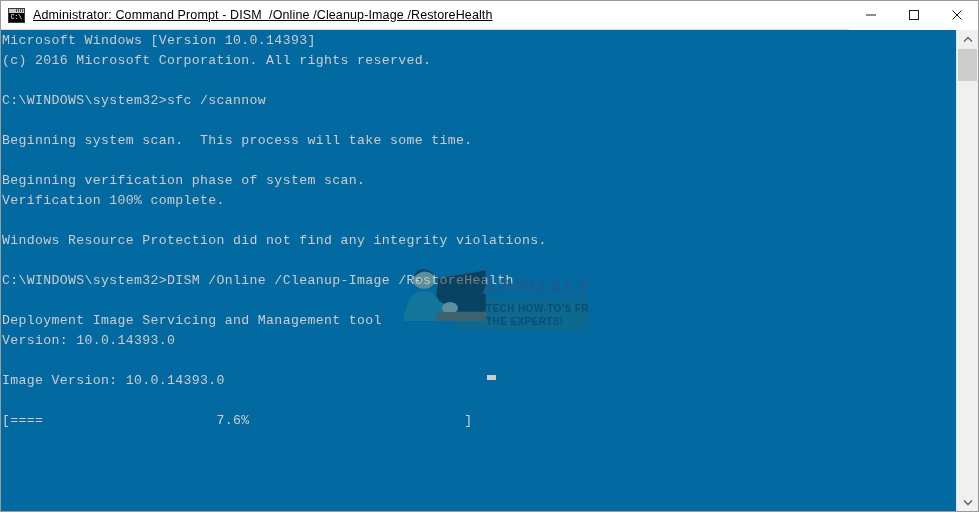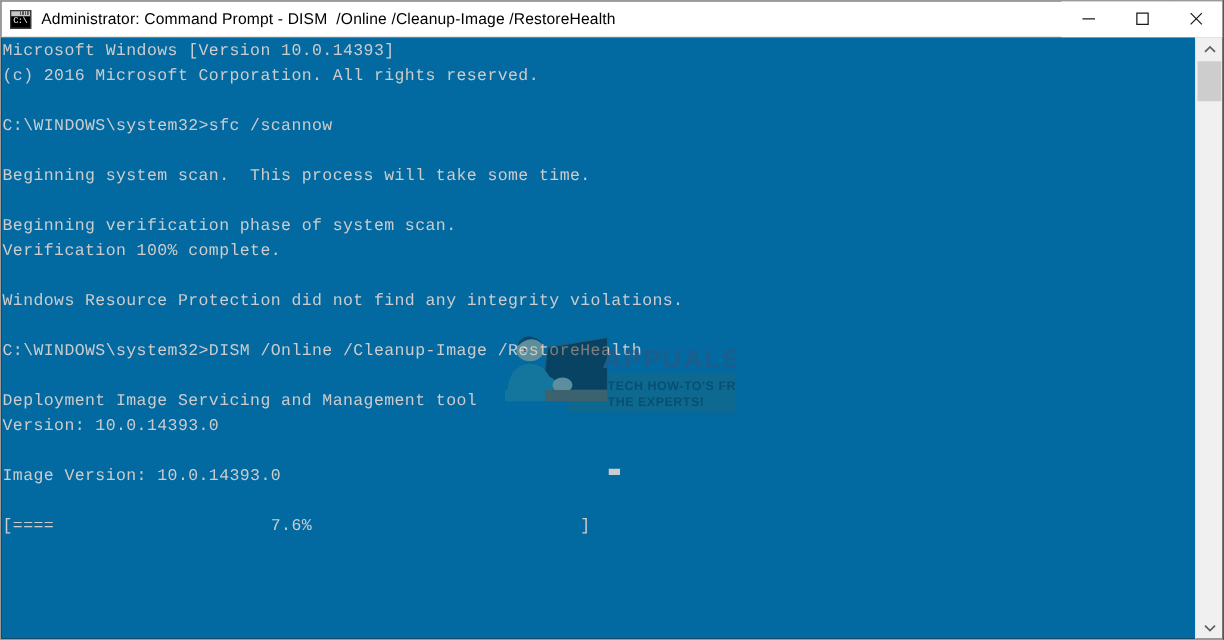--- a/index.html
+++ b/index.html
@@ -72,20 +72,21 @@
     color: #ffffff;
     letter-spacing: -0.5px;
   }
   .title-text {
     font-size: 12.5px;
     color: #000000;
     white-space: pre;
     letter-spacing: 0.01em;
     flex: 0 1 auto;
     overflow: hidden;
+    text-decoration: underline;
   }
   .titlebar-spacer { flex: 1 1 auto; }
 
   .winbtns {
     display: flex;
     height: 29px;
     flex: 0 0 auto;
   }
   .winbtn {
     width: 43px;

